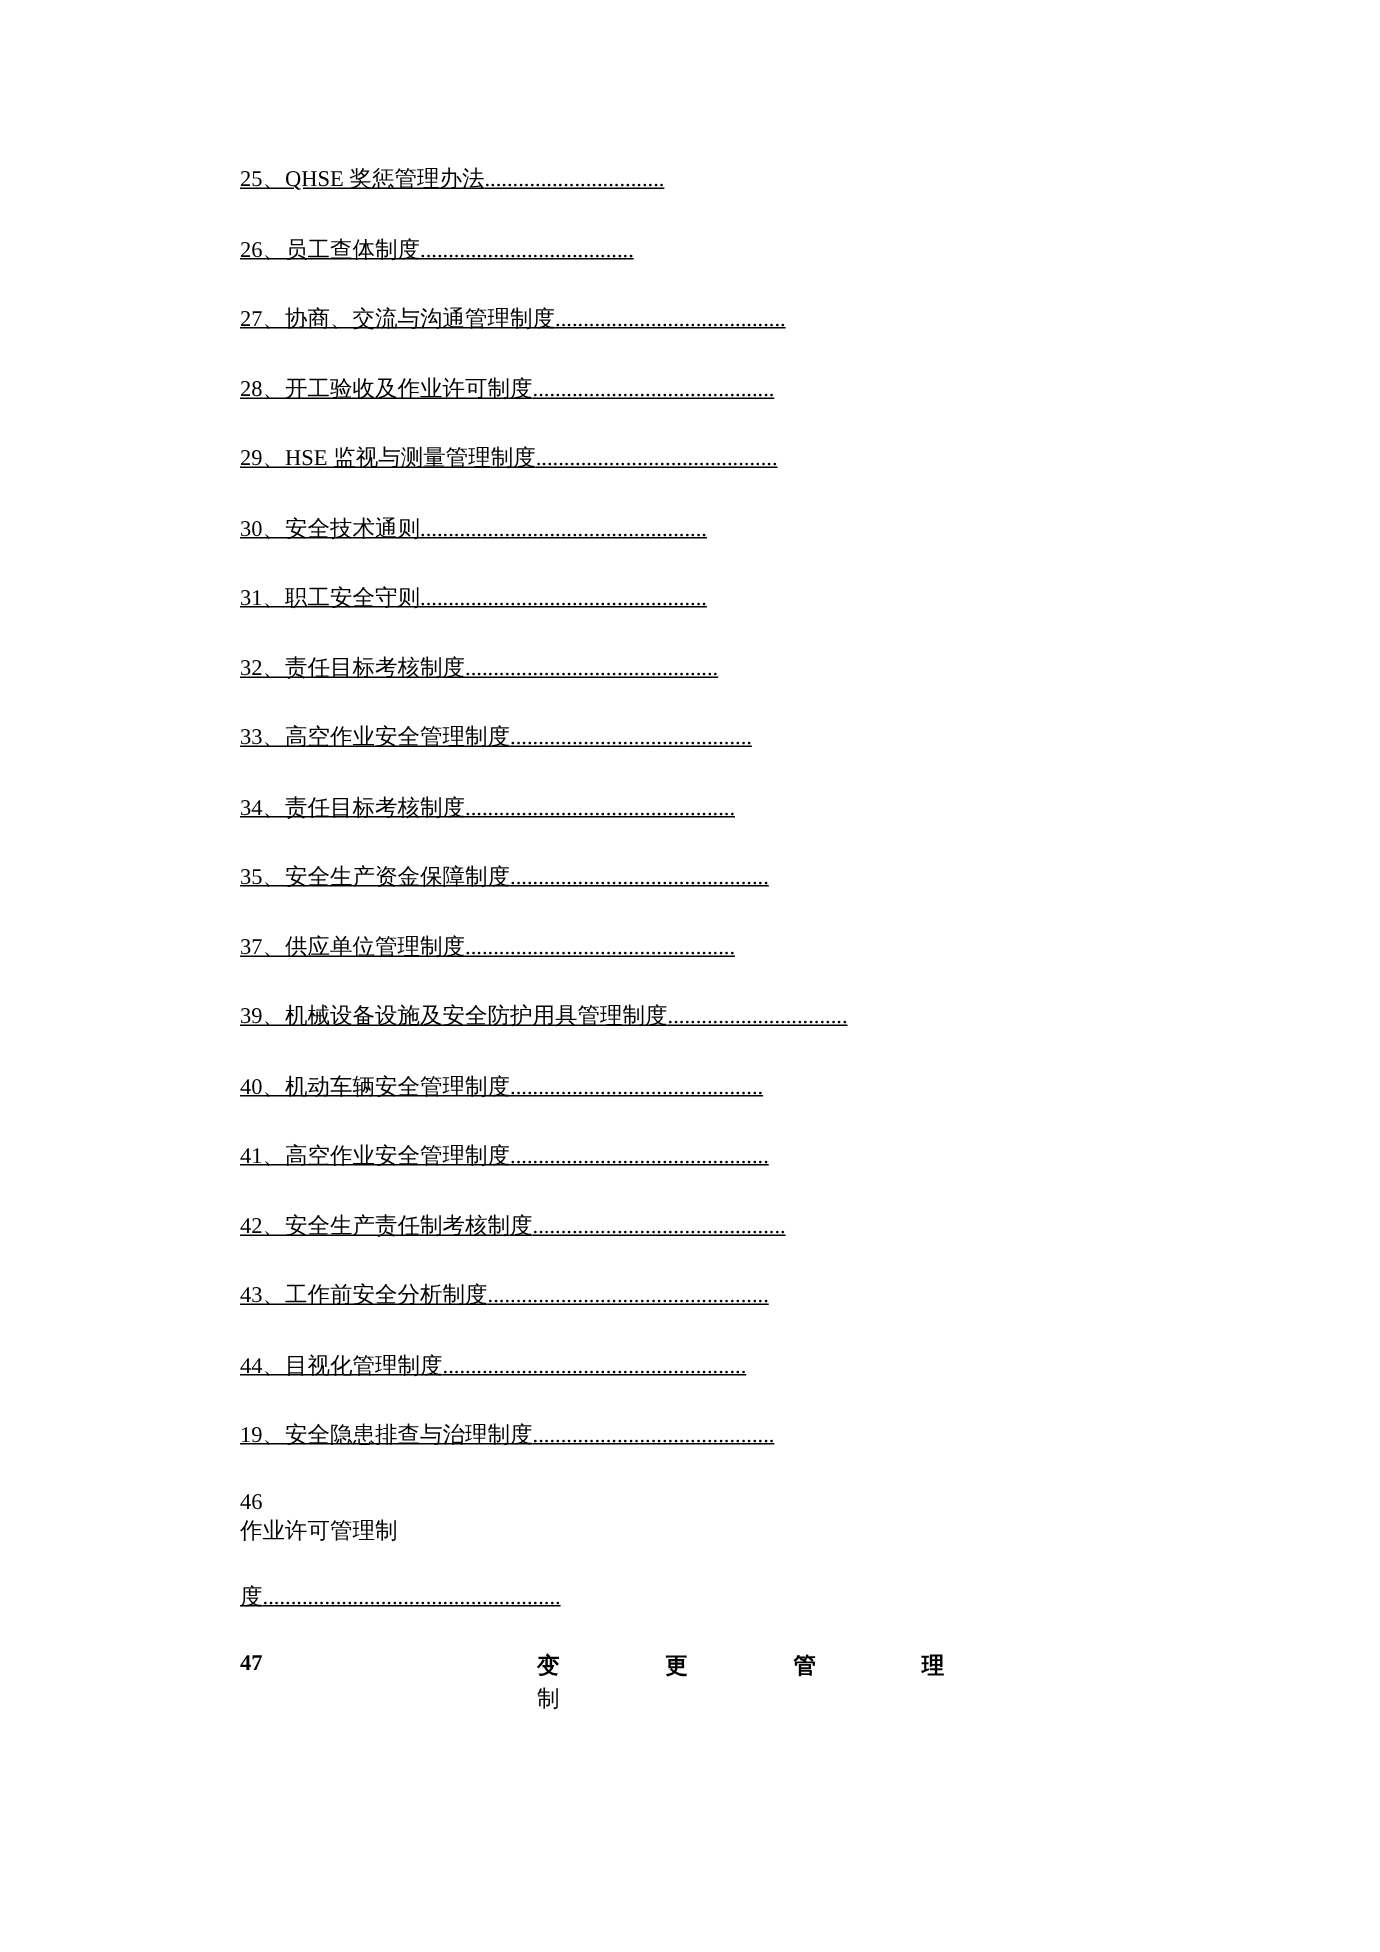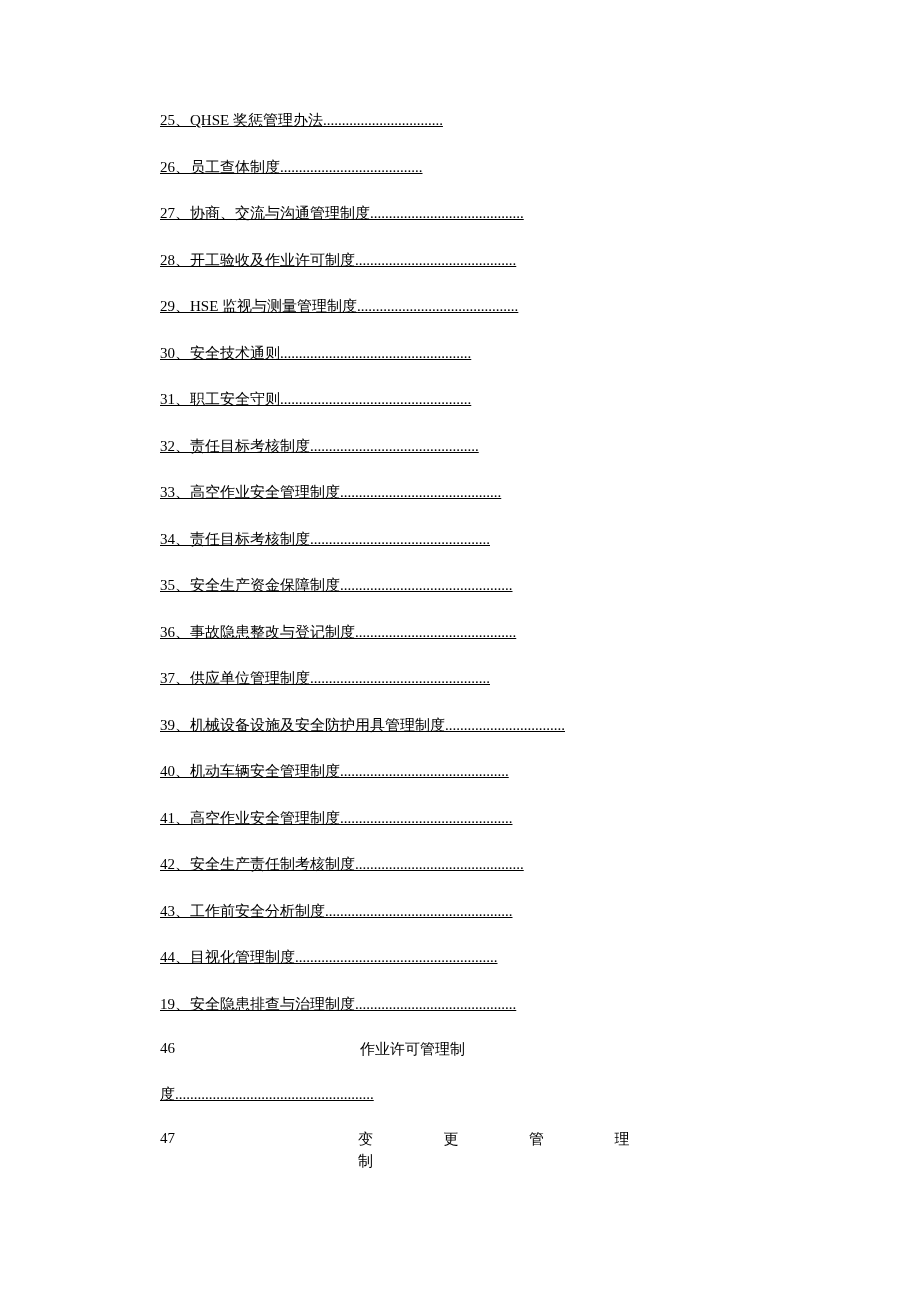--- a/index.html
+++ b/index.html
@@ -27,28 +27,30 @@
       text-decoration: underline;
     }
     .toc-line-46 {
       margin-bottom: 11px;
     }
     .toc-line-46a {
       display: flex;
       justify-content: space-between;
       width: 305px;
       margin-bottom: 25px;
+      flex-direction: column;
     }
     .toc-line-46b {
       margin-bottom: 25px;
     }
     .toc-line-47a {
       display: flex;
       width: 540px;
       margin-bottom: 3px;
+      font-weight: bold;
     }
     .toc-line-47a span:first-child {
       width: 198px;
     }
     .toc-line-47a span:nth-child(2),
     .toc-line-47a span:nth-child(3),
     .toc-line-47a span:nth-child(4),
     .toc-line-47a span:nth-child(5) {
       flex: 1;
       text-align: left;
@@ -77,21 +79,20 @@
   <div class="toc-line"><span>31、</span><span>职工安全守则</span><span>...................................................</span></div>
 
   <div class="toc-line"><span>32、</span><span>责任目标考核制度</span><span>.............................................</span></div>
 
   <div class="toc-line"><span>33、</span><span>高空作业安全管理制度</span><span>...........................................</span></div>
 
   <div class="toc-line"><span>34、</span><span>责任目标考核制度</span><span>................................................</span></div>
 
   <div class="toc-line"><span>35、</span><span>安全生产资金保障制度</span><span>..............................................</span></div>
 
-  <div class="toc-line"><span>36、</span><span>事故隐患整改与登记制度</span><span>...........................................</span></div>
 
   <div class="toc-line"><span>37、</span><span>供应单位管理制度</span><span>................................................</span></div>
 
 
   <div class="toc-line"><span>39、</span><span>机械设备设施及安全防护用具管理制度</span><span>................................</span></div>
 
   <div class="toc-line"><span>40、</span><span>机动车辆安全管理制度</span><span>.............................................</span></div>
 
   <div class="toc-line"><span>41、</span><span>高空作业安全管理制度</span><span>..............................................</span></div>
 

